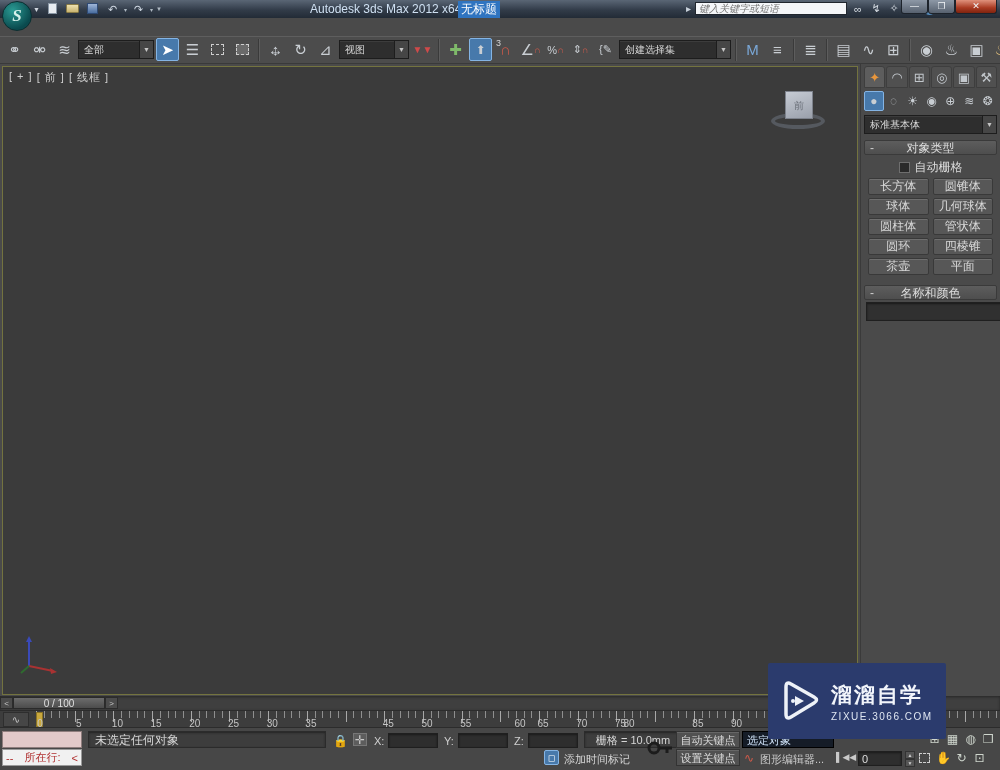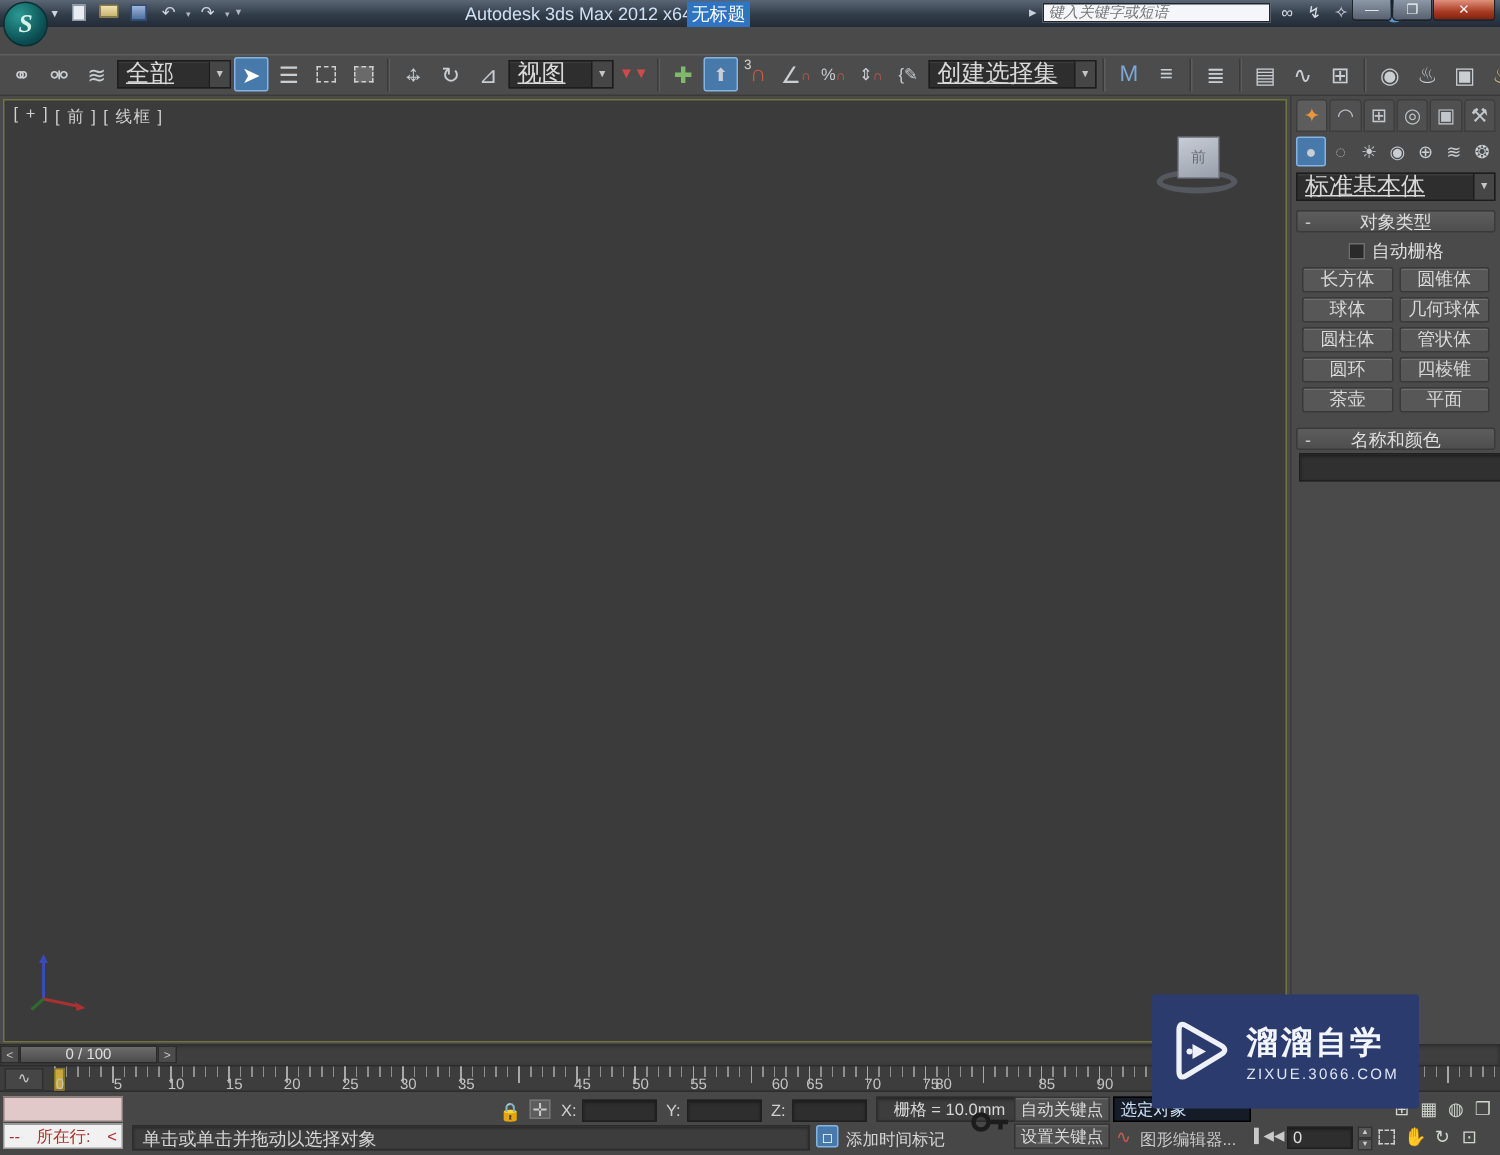--- a/index.html
+++ b/index.html
@@ -47,21 +47,21 @@
   
   .toolbar { position:absolute; left:0; top:36px; width:1000px; height:28px; background:#4c4c4c;
     border-bottom:1px solid #3a3a3a; box-shadow:inset 0 1px 0 #5e5e5e;
     display:flex; align-items:center; gap:2px; padding:0 3px; }
   .ti { width:23px; height:23px; display:inline-flex; align-items:center; justify-content:center;
     color:#c9ced3; font-size:15px; position:relative; flex:none; }
   .ti.active { background:var(--accent); border:1px solid #84b4e4; border-radius:2px; }
   .tdiv { width:2px; height:22px; border-left:1px solid #3a3a3a; border-right:1px solid #5d5d5d; margin:0 2px; flex:none; }
   .dd { display:flex; align-items:center; height:19px; background:#2e2e2e; border:1px solid #1d1d1d;
     box-shadow:inset 0 1px 0 rgba(255,255,255,.07); color:#d9d9d9; flex:none; }
-  .dd .txt { flex:1; padding:0 5px; font-size:16px; white-space:nowrap; overflow:hidden;text-decoration:underline; }
+  .dd .txt { flex:1; padding:0 5px; font-size:10px; white-space:nowrap; overflow:hidden; }
   .dd .arr { width:14px; align-self:stretch; border-left:1px solid #1d1d1d; background:#464646;
     font-size:7px; display:flex; align-items:center; justify-content:center; color:#c5c5c5; }
   .magnet { color:#cf5a4a; font-weight:bold; }
   .snaplbl { position:absolute; left:2px; top:0; font-size:9px; color:#d5d5d5; }
   .dashedbox { width:13px; height:11px; border:1px dashed #cfcfcf; display:inline-block; }
   .movewrap { position:relative; width:15px; height:15px; }
   .movewrap span { position:absolute; left:0; top:0; width:15px; height:15px; line-height:15px; text-align:center; }
 
   
   .viewport { position:absolute; left:2px; top:66px; width:856px; height:629px;
@@ -361,21 +361,21 @@
   </div>
 
   <div class="statusbar">
     <div class="listener"></div>
     <div class="listener2">
       <span>--</span>
       <span>所在行:</span>
       <span>&lt;</span>
     </div>
 
-    <div class="statfield" style="left:88px; top:22px; width:452px; height:17px">单击或单击并拖动以选择对象</div>
+    <div class="statfield" style="left:88px; top:3px; width:238px; height:17px">未选定任何对象</div>
 
     <span class="sb-icon" style="left:333px; top:6px">🔒</span>
     <span class="sb-icon" style="left:353px; top:5px; background:#5d5d5d; width:14px; height:13px; text-align:center; line-height:13px; border:1px solid #777">✛</span>
 
     <span class="coord" style="left:374px">X:</span>
     <input class="cfield" style="left: 388px;" value="">
     <span class="coord" style="left:444px">Y:</span>
     <input class="cfield" style="left: 458px;" value="">
     <span class="coord" style="left:514px">Z:</span>
     <input class="cfield" style="left: 528px;" value="">

